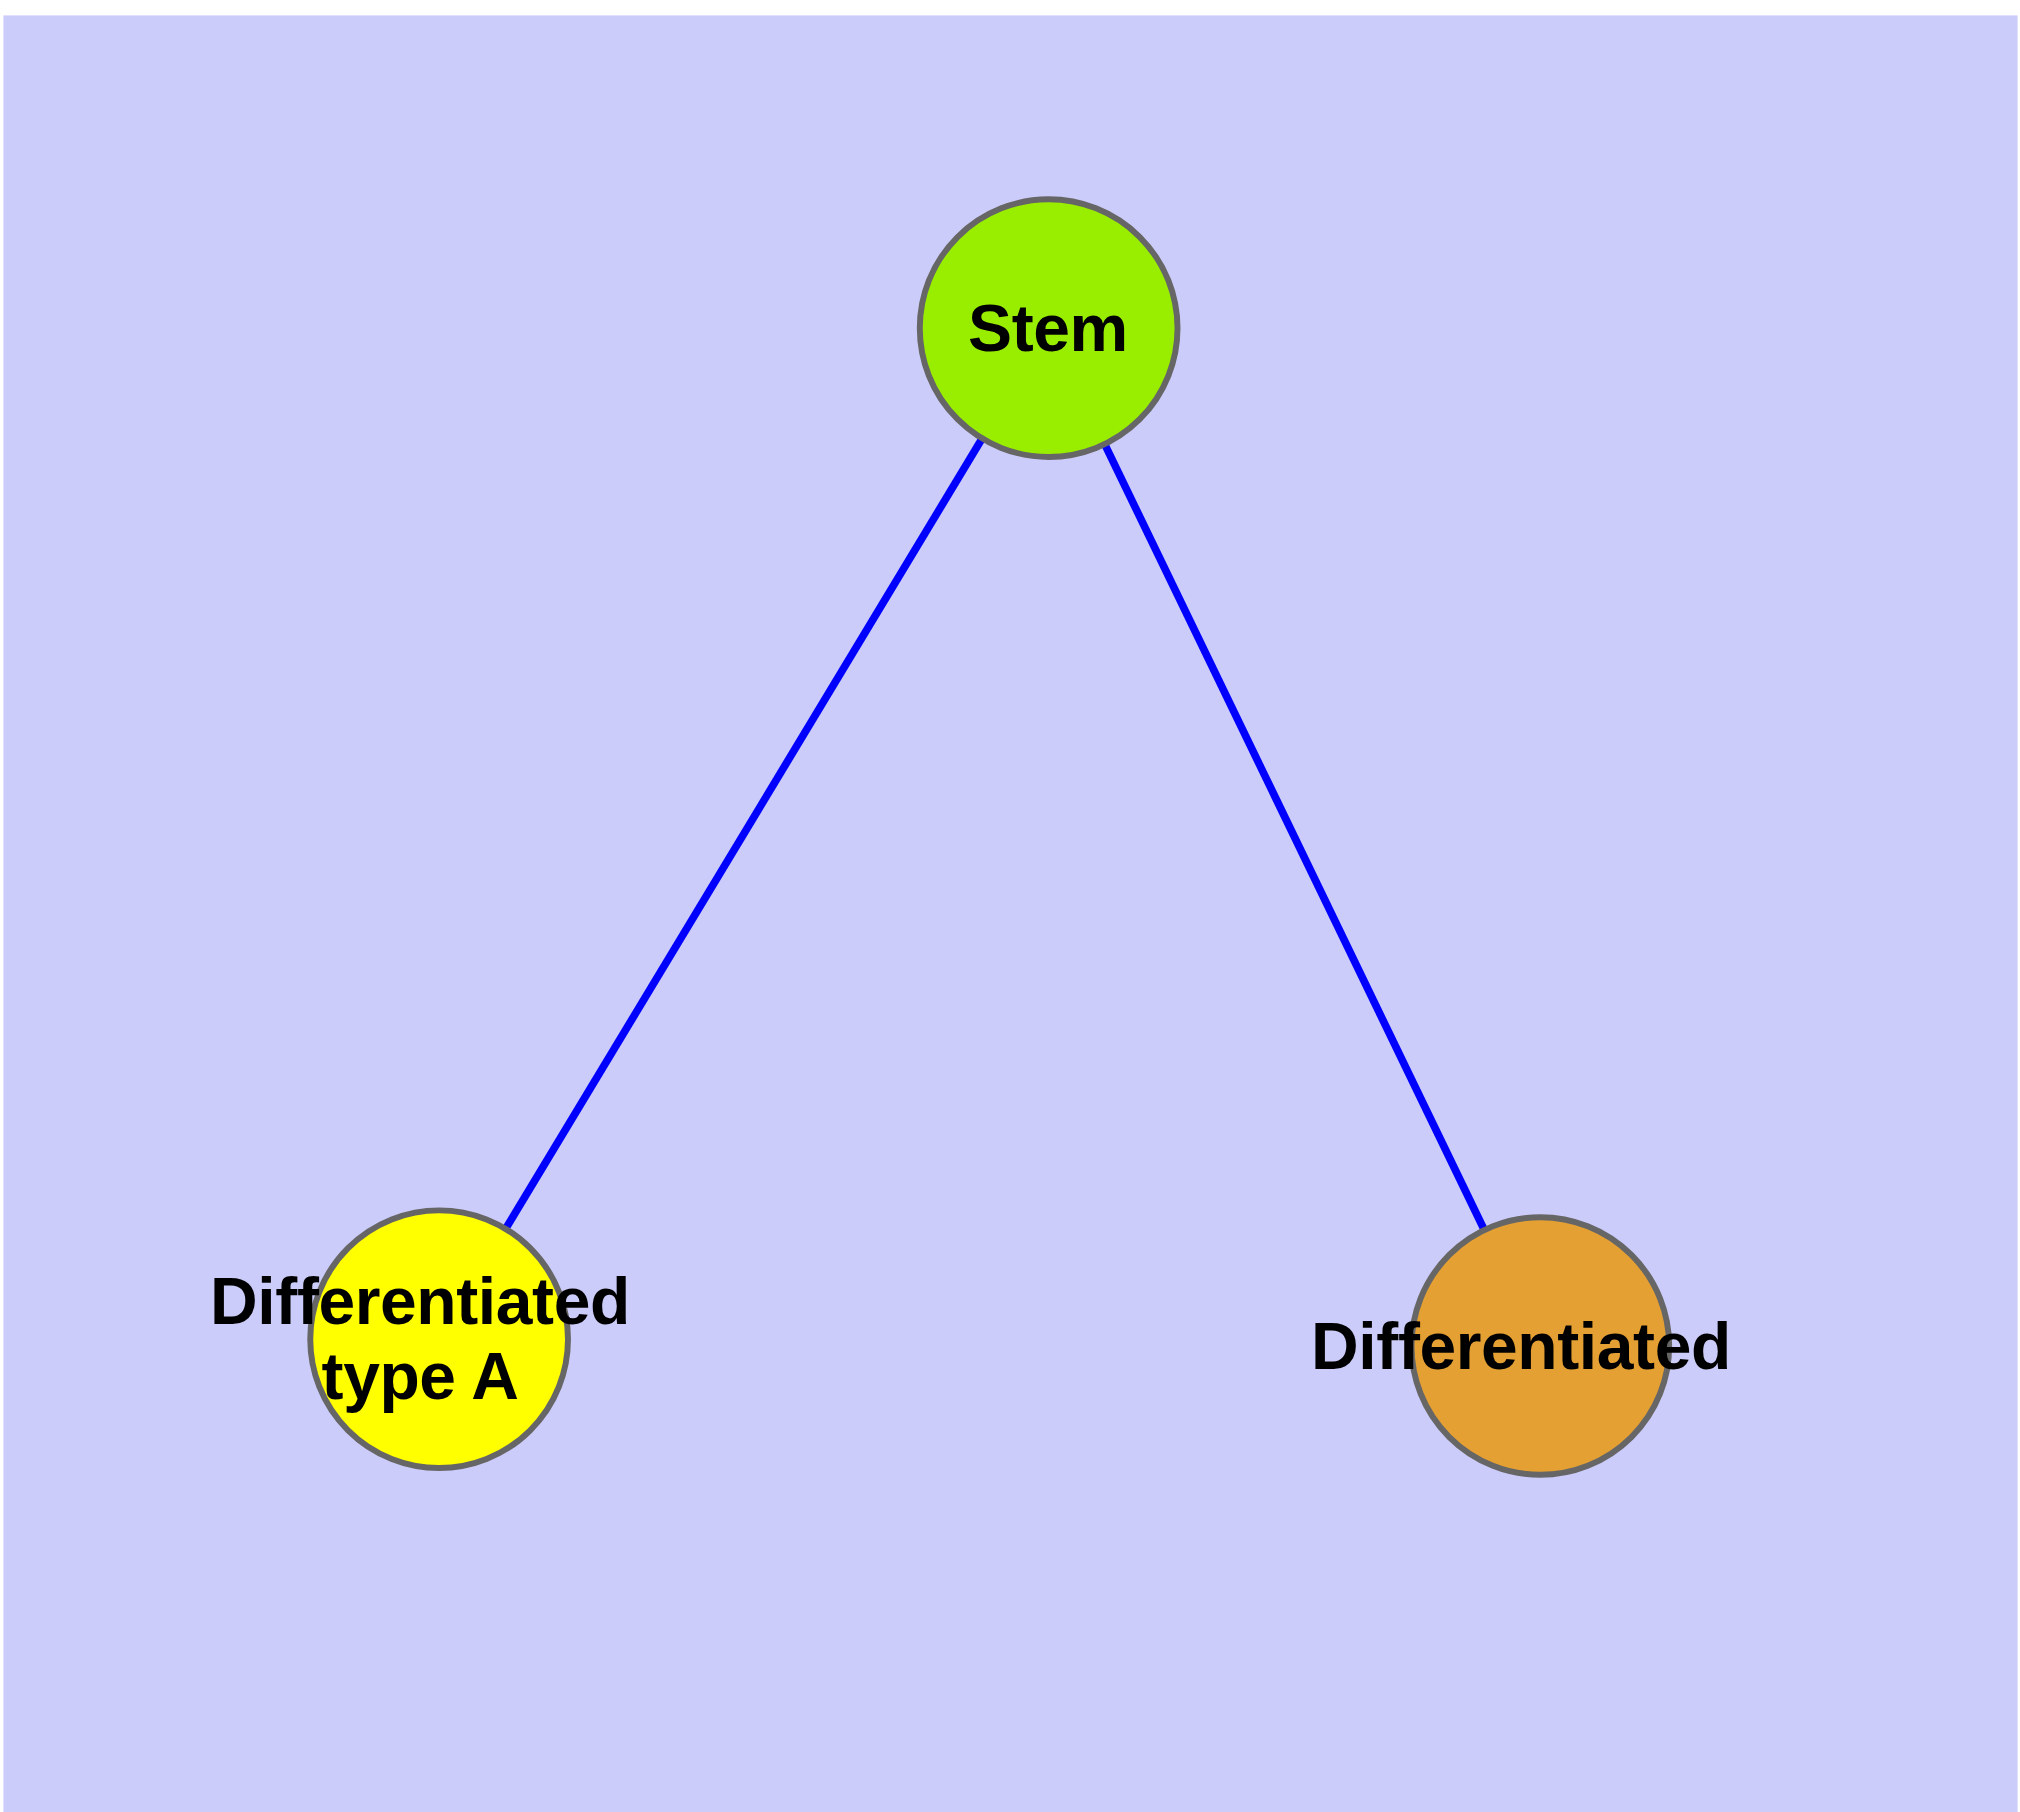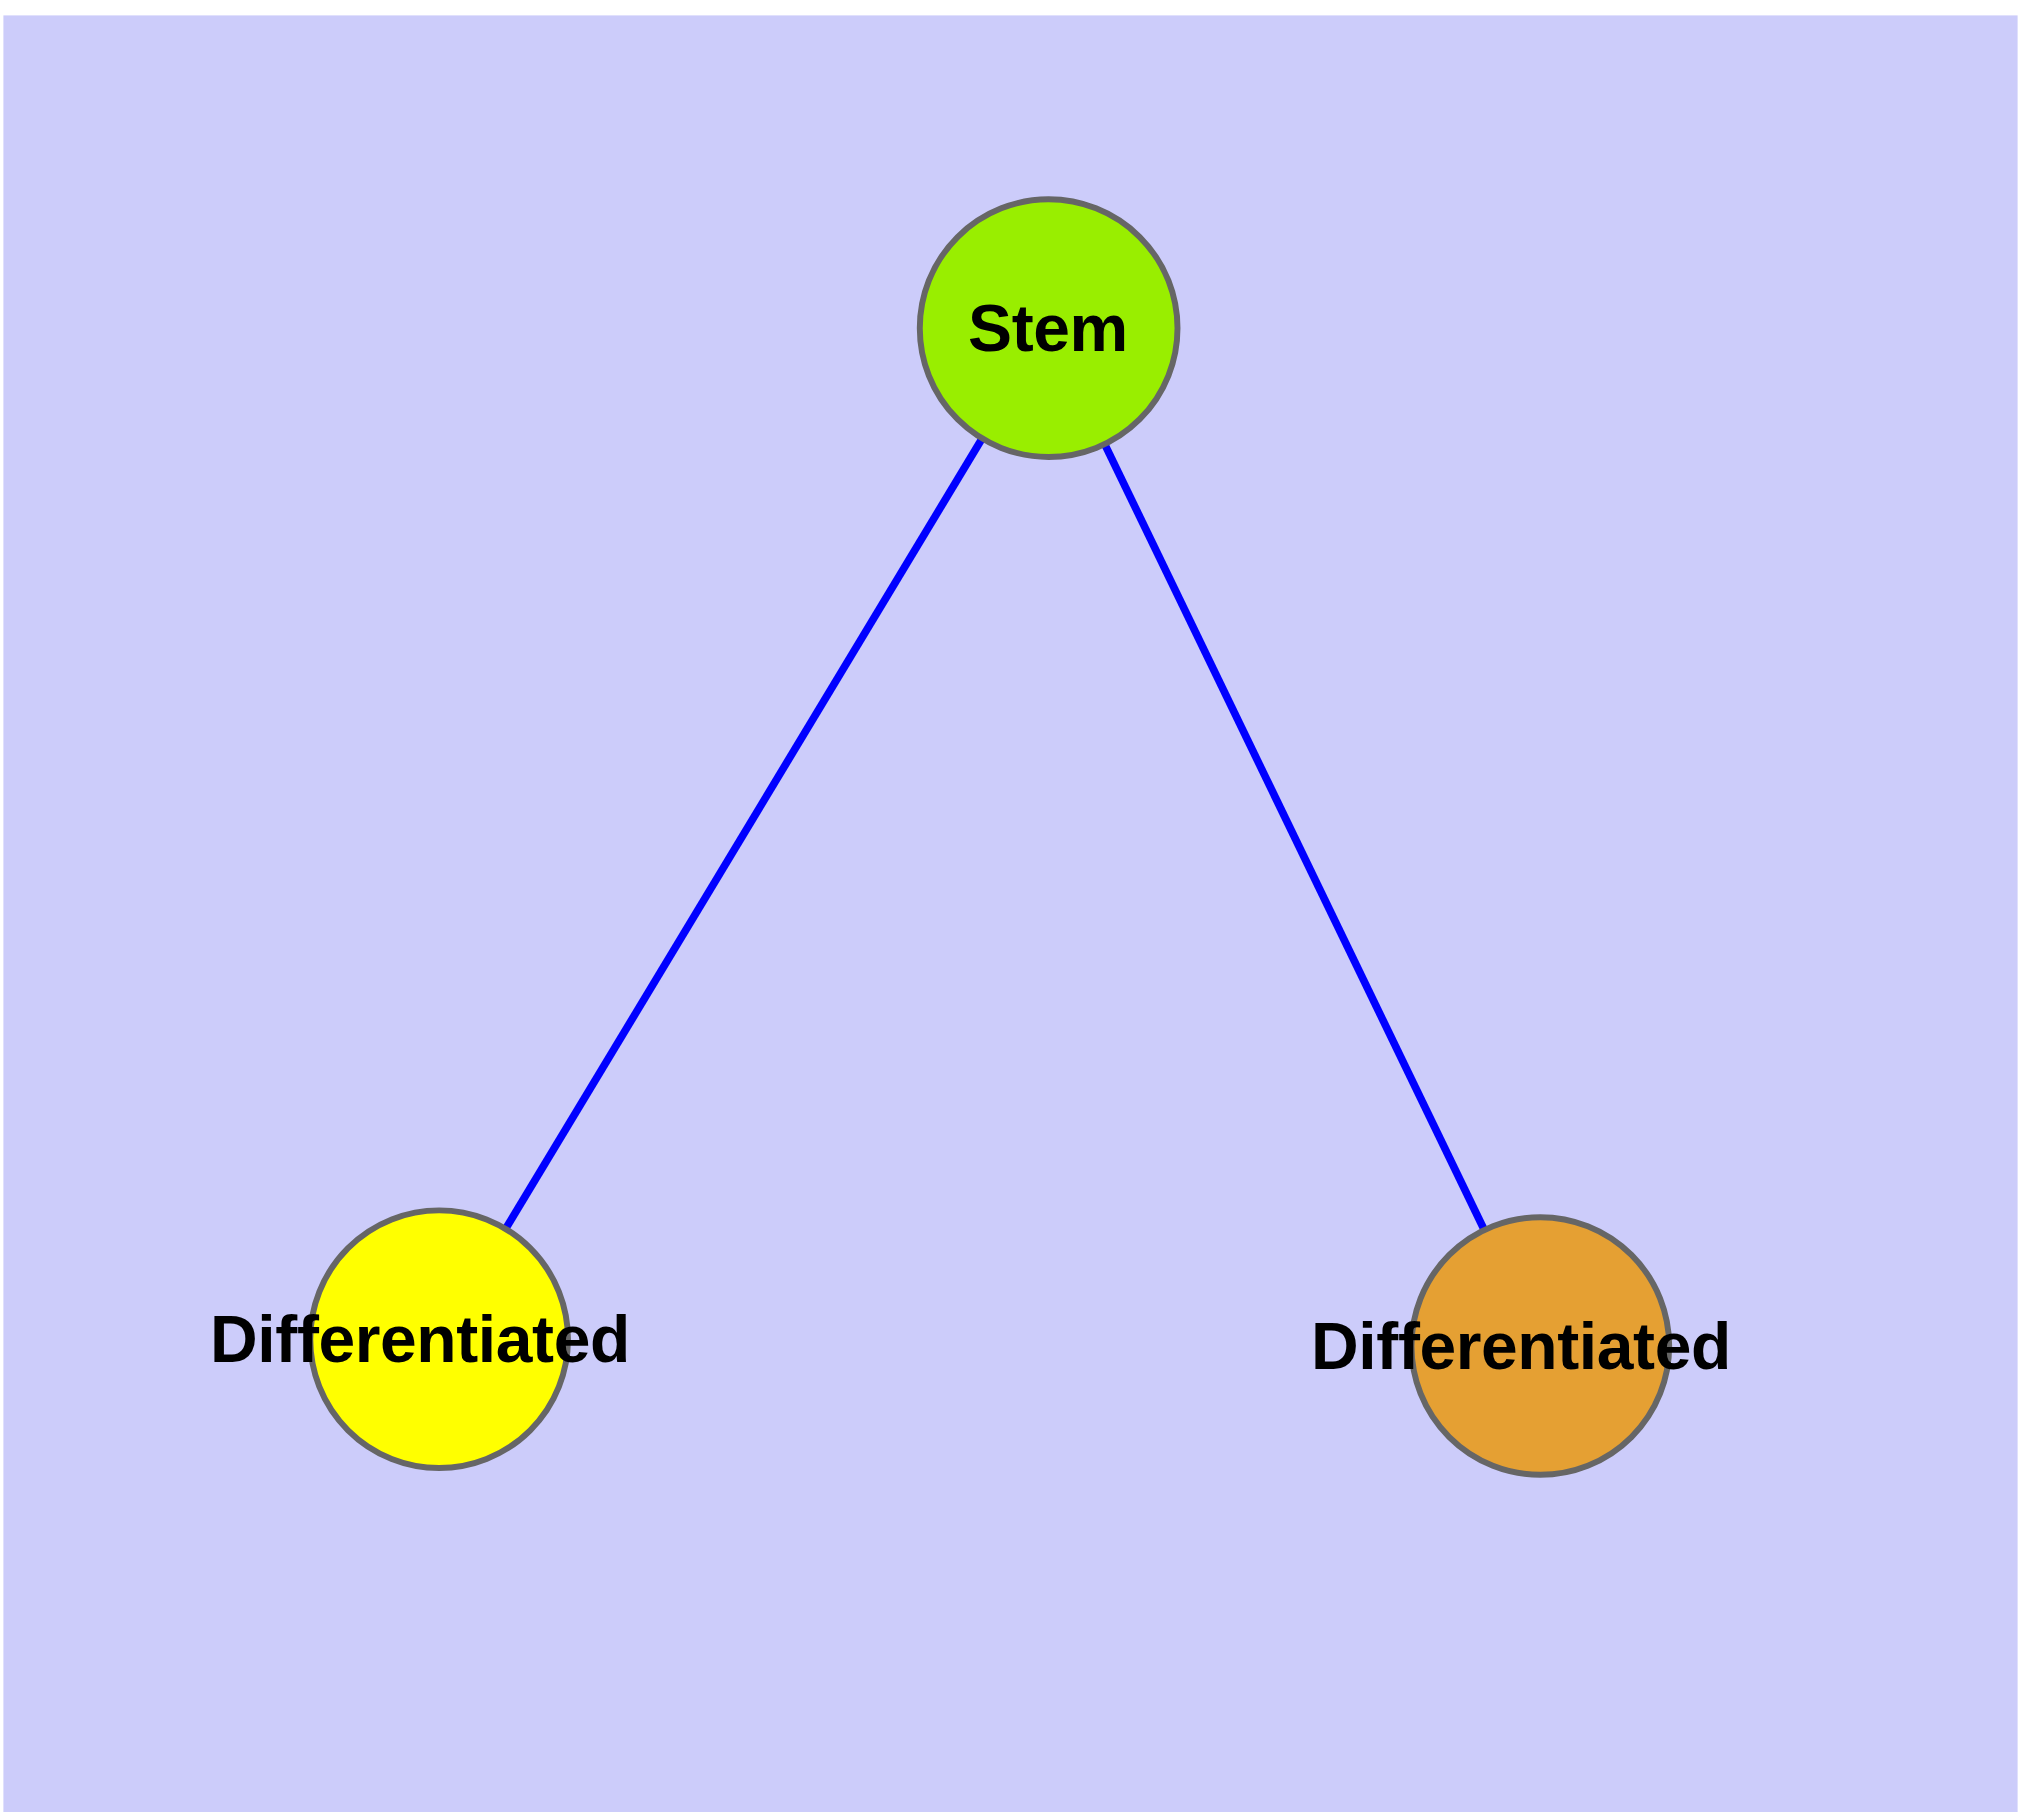--- a/index.html
+++ b/index.html
@@ -52,19 +52,20 @@
         <circle cx="518" cy="1566" r="152" fill="#ffff00" stroke="#666666" stroke-width="7"></circle>
         <circle cx="1817" cy="1574" r="152" fill="#e5a033" stroke="#666666" stroke-width="7"></circle>
       </g>
   </svg>
   <div id="label-layer">
       <div class="node-label" style="left: 1048px; top: 316px;">
         <div>Stem</div>
       </div>
       <div class="node-label" style="left: 420px; top: 1327px;">
         <div>Differentiated</div>
+        <div>type A</div>
       </div>
       <div class="node-label" style="left: 1521px; top: 1334px;">
         <div>Differentiated</div>
       </div>
     </div>
 </div>
 
 
 </body></html>

